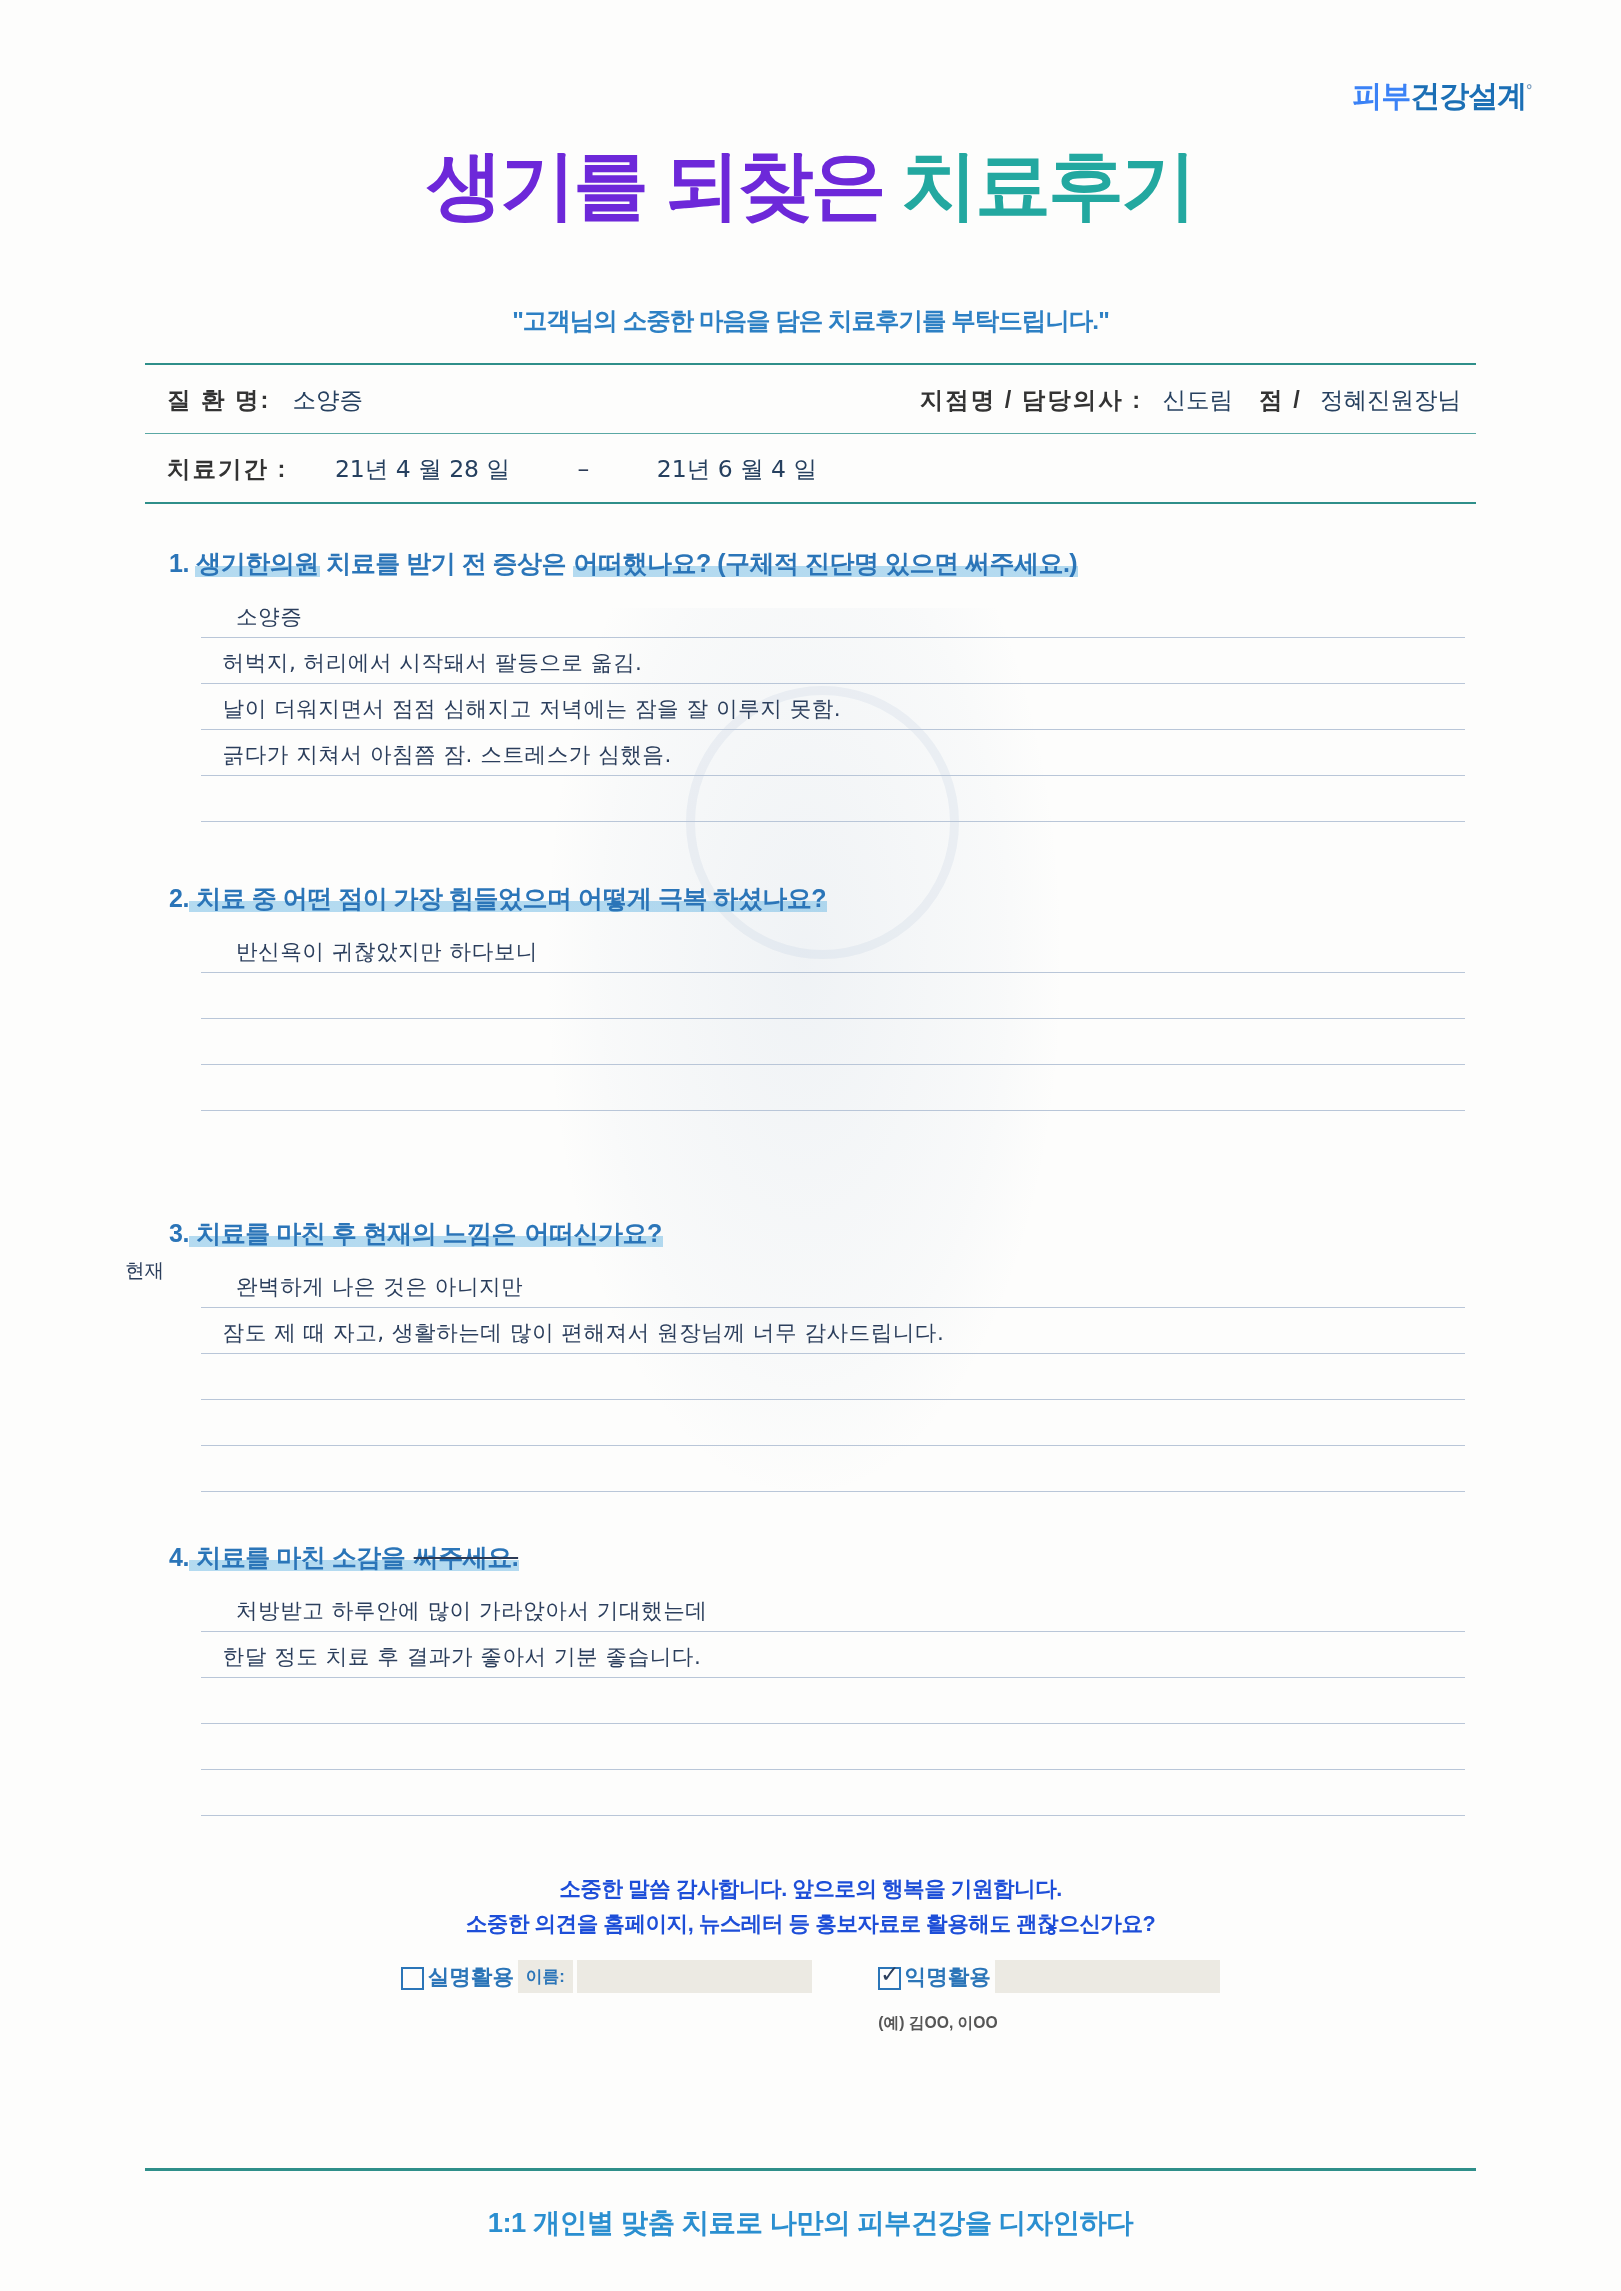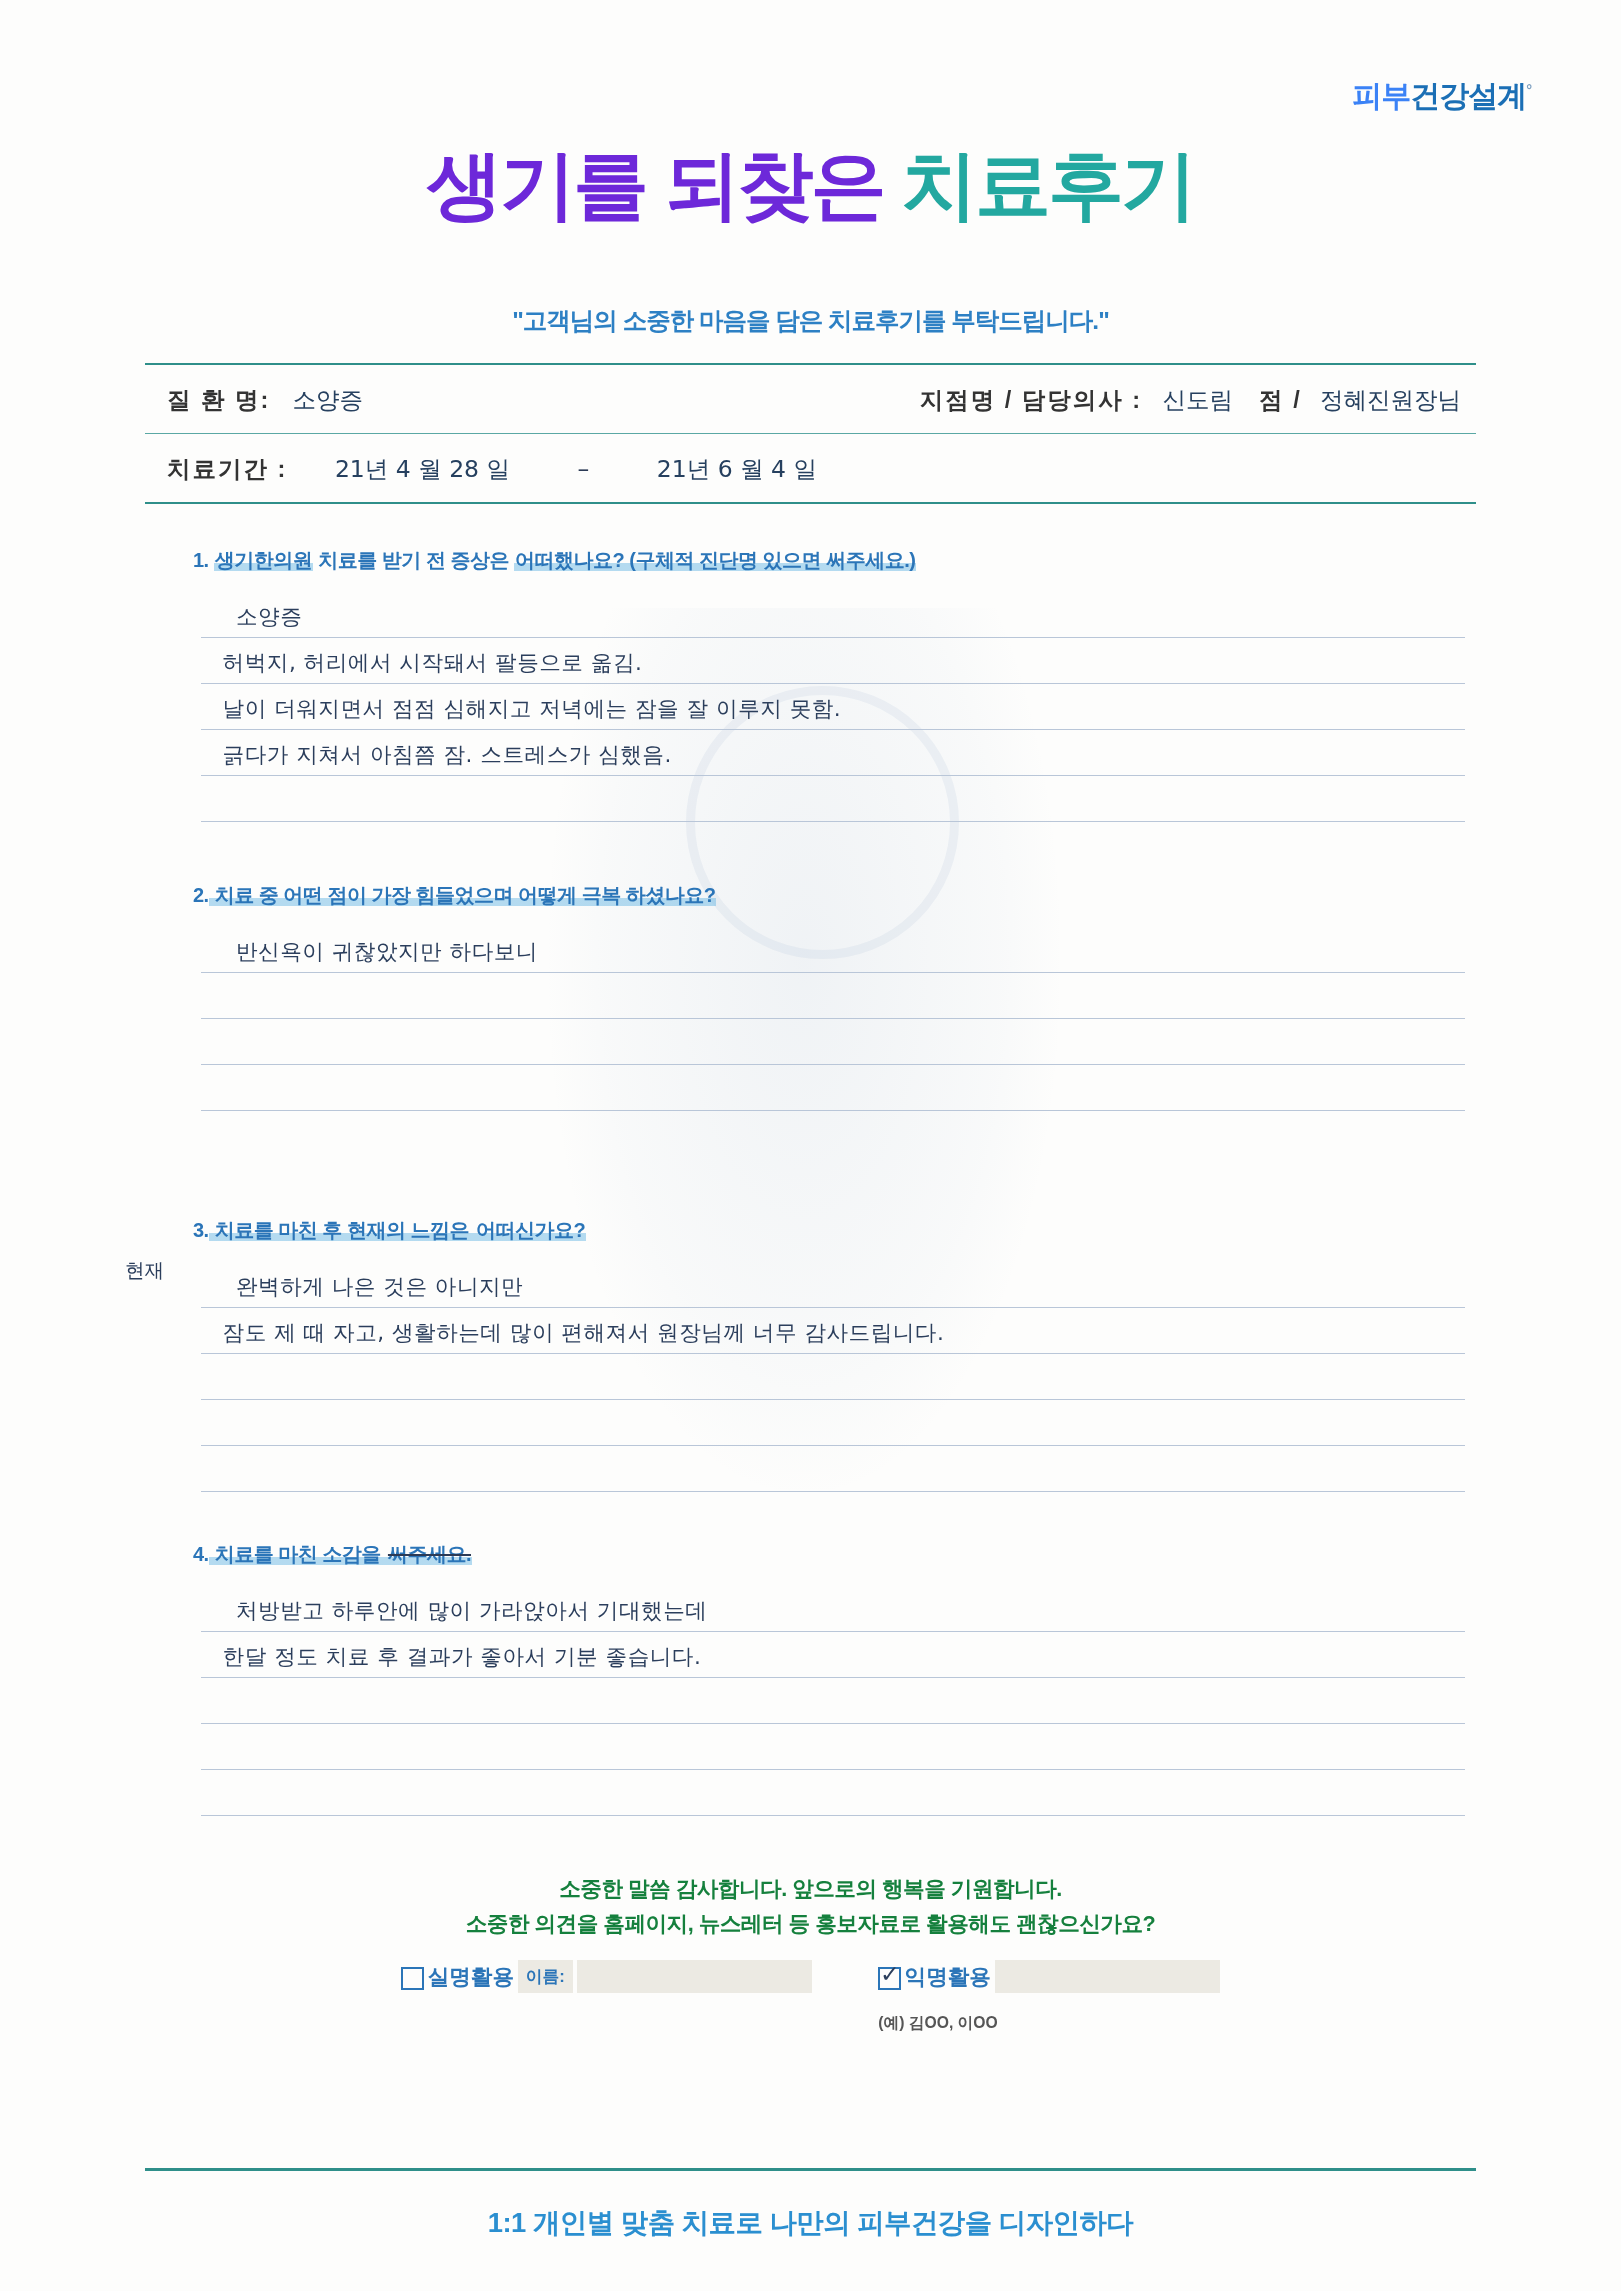--- a/index.html
+++ b/index.html
@@ -111,26 +111,25 @@
     letter-spacing: 0px;
   }
   .hand-ink {
     color: #26405f;
   }
 
   
   .q {
     position: absolute;
     left: 169px;
-    font-size: 20px;
+    font-size: 25px;
     font-weight: 700;
     color: #2b75b8;
     letter-spacing: -0.5px;
     white-space: nowrap;
-    margin-left: 24px;
   }
   .q .hl {
     background: linear-gradient(transparent 62%, rgba(120,190,230,0.55) 62%);
     padding: 0 1px;
   }
   .q .strike { text-decoration: line-through; text-decoration-color: #2b3a55; }
 
   .lines {
     position: absolute;
     left: 201px;
@@ -160,21 +159,21 @@
     color: #2b3e5c;
   }
 
   
   .foot-text {
     position: absolute;
     left: 0; right: 0;
     text-align: center;
     font-size: 21.6px;
     font-weight: 700;
-    color: #15803d;
+    color: #1d4ed8;
     letter-spacing: -0.5px;
   }
 
   .consent {
     position: absolute;
     left: 0; right: 0;
     top: 1960px;
     display: flex;
     justify-content: center;
     align-items: center;

